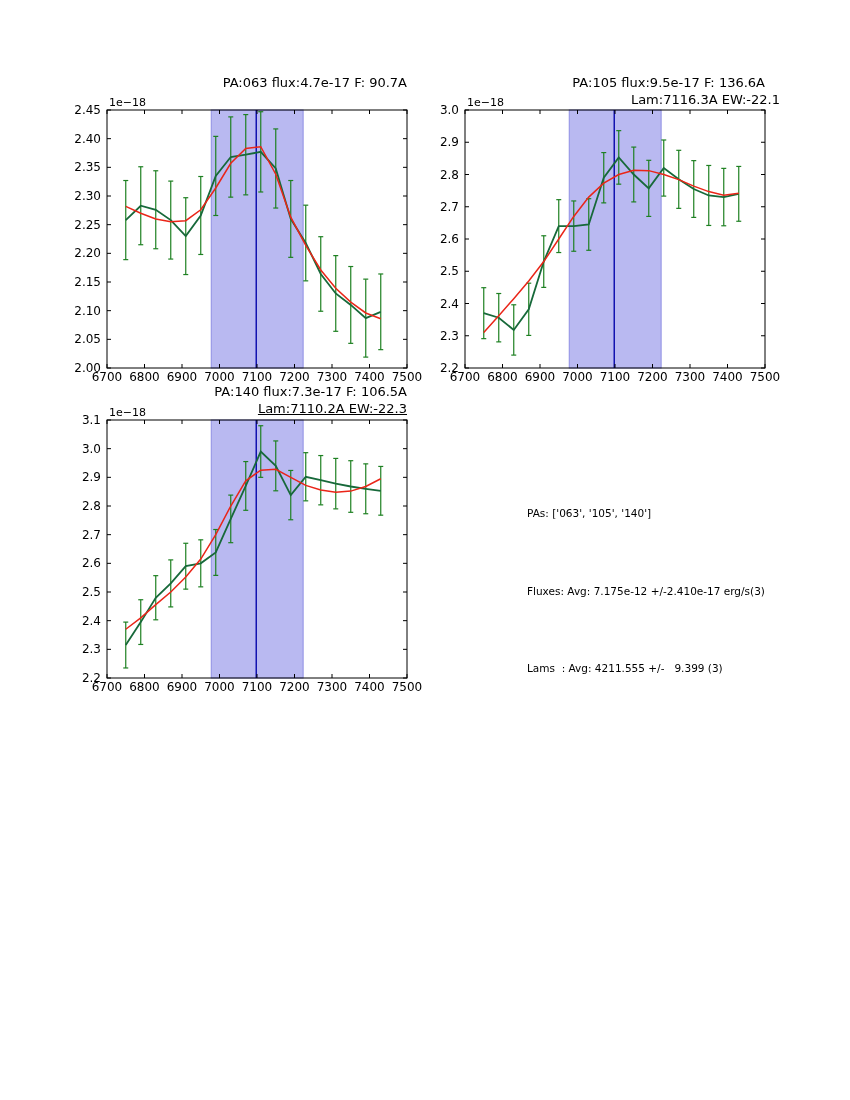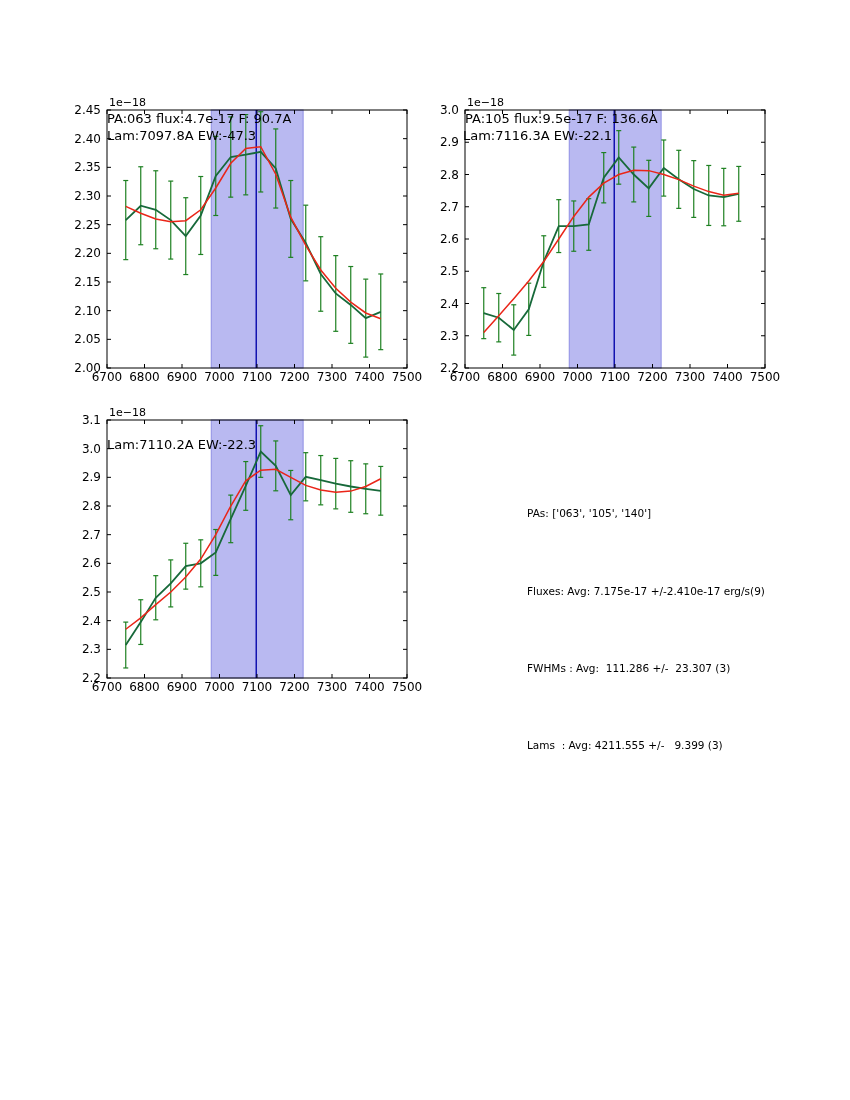--- a/index.html
+++ b/index.html
@@ -1,19 +1,19 @@
 <!DOCTYPE html>
 <html><head>
 <meta charset="utf-8">
 <style>
   html,body{margin:0;padding:0;background:#fff;}
   #figure{position:relative;width:850px;height:1100px;background:#ffffff;overflow:hidden;
           font-family:"DejaVu Sans","Liberation Sans",sans-serif;color:#000;}
   #chart-svg{position:absolute;left:0;top:0;}
-  .plot-title{position:absolute;width:300px;text-align:left;font-size:13px;line-height:15px;color:#000;margin-top:36px;}
+  .plot-title{position:absolute;width:300px;text-align:right;font-size:13px;line-height:15px;color:#000;}
   .offset-label{position:absolute;font-size:11px;color:#000;text-align:right;}
   .stats-panel{position:absolute;left:527px;top:450px;font-size:10.5px;line-height:25.7px;white-space:pre;color:#000;}
 </style>
 </head>
 <body>
 
 <div id="figure">
 
   <svg id="chart-svg" width="850" height="1100">
       <g>
@@ -375,30 +375,29 @@
         <text x="101" y="567.3333333333334" text-anchor="end" font-size="12px" fill="#000000">2.6</text>
         <text x="101" y="538.6666666666666" text-anchor="end" font-size="12px" fill="#000000">2.7</text>
         <text x="101" y="510.0000000000001" text-anchor="end" font-size="12px" fill="#000000">2.8</text>
         <text x="101" y="481.33333333333337" text-anchor="end" font-size="12px" fill="#000000">2.9</text>
         <text x="101" y="452.66666666666674" text-anchor="end" font-size="12px" fill="#000000">3.0</text>
         <text x="101" y="424" text-anchor="end" font-size="12px" fill="#000000">3.1</text>
       </g>
     </svg>
 
   <div class="plot-title" style="left:107px;top:75px;">PA:063 flux:4.7e-17 F: 90.7A</div>
-  <div class="plot-title" style="left:107px;top:92px;">Lam:7097.8A EW:-47.3</div>
   <div class="offset-label" style="left:109px;top:96px;">1e−18</div>
 
   <div class="plot-title" style="left:465px;top:75px;">PA:105 flux:9.5e-17 F: 136.6A</div>
-  <div class="plot-title" style="left:463px;top:92px;">Lam:7116.3A EW:-22.1</div>
+  <div class="plot-title" style="left:480px;top:92px;">Lam:7116.3A EW:-22.1</div>
   <div class="offset-label" style="left:467px;top:96px;">1e−18</div>
 
-  <div class="plot-title" style="left:107px;top:401px;">Lam:7110.2A EW:-22.3</div>
+  <div class="plot-title" style="left:107px;top:384px;">PA:140 flux:7.3e-17 F: 106.5A</div>
+  <div class="plot-title" style="left:107px;top:401px;text-decoration:underline;">Lam:7110.2A EW:-22.3</div>
   <div class="offset-label" style="left:109px;top:406px;">1e−18</div>
 
   <div class="stats-panel">
     <div>PAs: ['063', '105', '140']</div>
-    <div>Fluxes: Avg: 7.175e-17 +/-2.410e-17 erg/s(9)</div>
-    <div>FWHMs : Avg:  111.286 +/-  23.307 (3)</div>
+    <div>Fluxes: Avg: 7.175e-12 +/-2.410e-17 erg/s(3)</div>
     <div>Lams  : Avg: 4211.555 +/-   9.399 (3)</div>
   </div>
 
 </div>
 
 </body></html>

